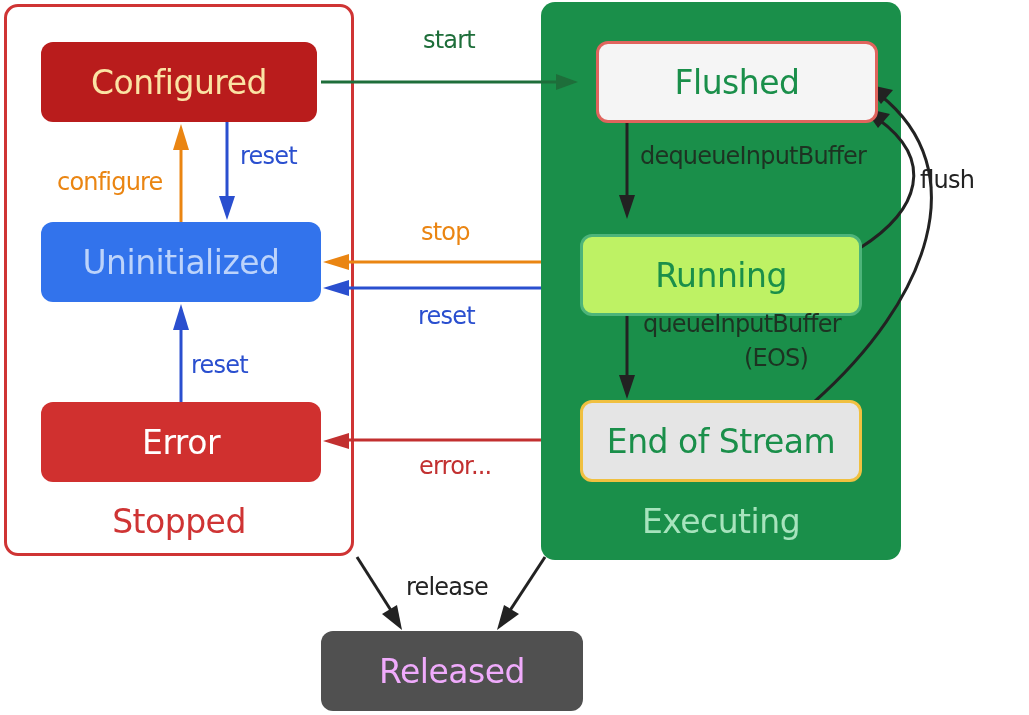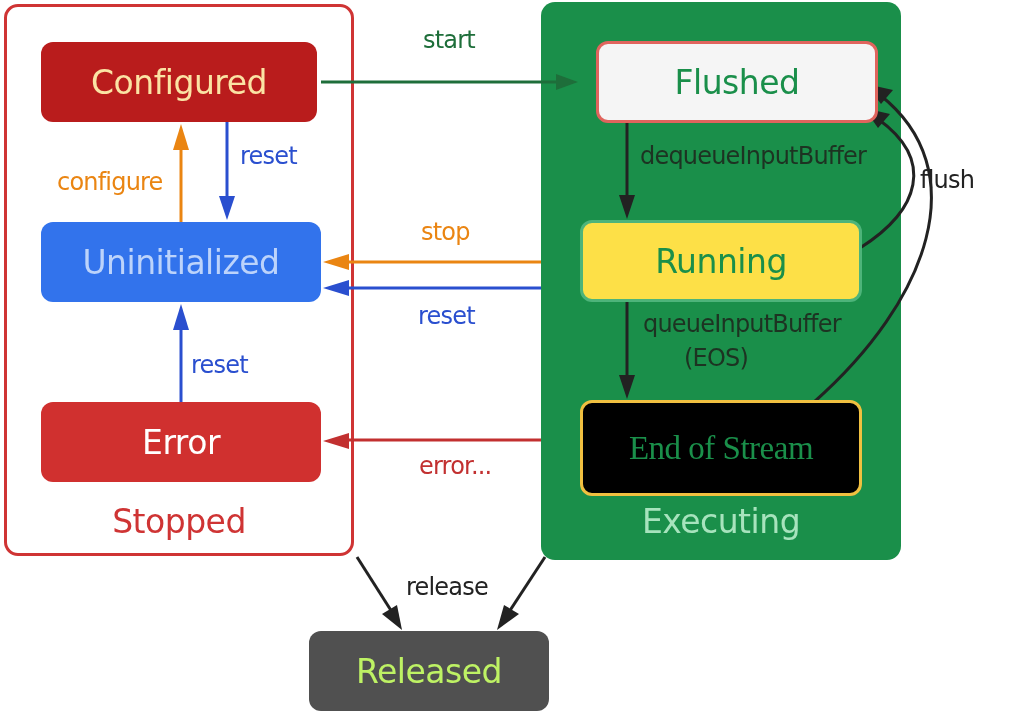--- a/index.html
+++ b/index.html
@@ -10,25 +10,25 @@
     border: 3px solid #cf3434; border-radius: 14px; box-sizing: border-box; background: #fff; }
   .group-executing { left: 541px; top: 2px; width: 360px; height: 558px;
     background: #1a8f4a; border-radius: 14px; }
   .state { display: flex; align-items: center; justify-content: center;
     border-radius: 12px; box-sizing: border-box; font-size: 33px; letter-spacing: -0.5px; }
   .s-configured { left: 41px; top: 42px; width: 276px; height: 80px; background: #b91c1c; color: #fbe3a4; }
   .s-uninit { left: 41px; top: 222px; width: 280px; height: 80px; background: #3273ec; color: #bcd3fb; }
   .s-error { left: 41px; top: 402px; width: 280px; height: 80px; background: #d0302f; color: #ffffff; align-items: center; }
   .s-flushed { left: 580px; top: 41px; width: 282px; height: 82px; background: #f5f5f5; color: #1a8f4a;
     border: 3px solid #e0645d; margin-left: 16px; }
-  .s-running { left: 580px; top: 220px; width: 282px; height: 82px; background: #fde047; color: #1a8f4a;
+  .s-running { left: 580px; top: 234px; width: 282px; height: 82px; background: #bef264; color: #1a8f4a;
     border: 3px solid #4db47a; }
-  .s-eos { left: 580px; top: 400px; width: 282px; height: 96px; background: #000000; color: #1a8f4a;
-    border: 3px solid #f0c040; font-family: Liberation Serif, serif; }
-  .s-released { left: 309px; top: 631px; width: 240px; height: 80px; background: #505050; color: #bef264; }
+  .s-eos { left: 580px; top: 400px; width: 282px; height: 82px; background: #e5e5e5; color: #1a8f4a;
+    border: 3px solid #f0c040; }
+  .s-released { left: 321px; top: 631px; width: 262px; height: 80px; background: #505050; color: #f0abfc; }
   .group-label { font-size: 33px; letter-spacing: -0.5px; }
   .lbl-stopped { left: 4px; width: 350px; top: 502px; text-align: center; color: #cf3434; }
   .lbl-exec { left: 541px; width: 360px; top: 502px; text-align: center; color: #a7e3bd; }
   .tlabel { font-size: 24px; letter-spacing: -0.8px; white-space: nowrap; }
   svg.arrows { position: absolute; left: 0; top: 0; width: 1029px; height: 715px; overflow: visible; }
 </style>
 </head>
 <body>
 
 <div class="abs group-stopped"></div>
@@ -134,15 +134,15 @@
 
 <div class="abs tlabel" style="left:423px; top:26px; color:#1e6e3a;">start</div>
 <div class="abs tlabel" style="left:240px; top:142px; color:#2a4fcf;">reset</div>
 <div class="abs tlabel" style="left:57px; top:168px; color:#ea8512;">configure</div>
 <div class="abs tlabel" style="left:421px; top:218px; color:#ea8512;">stop</div>
 <div class="abs tlabel" style="left:418px; top:302px; color:#2a4fcf;">reset</div>
 <div class="abs tlabel" style="left:191px; top:351px; color:#2a4fcf;">reset</div>
 <div class="abs tlabel" style="left:419px; top:452px; color:#c23030;">error...</div>
 <div class="abs tlabel" style="left:640px; top:142px; color:#1d3322;">dequeueInputBuffer</div>
 <div class="abs tlabel" style="left:643px; top:310px; color:#1d3322;">queueInputBuffer</div>
-<div class="abs tlabel" style="left:684px; top:344px; color:#1d3322;">(EOS)</div>
+<div class="abs tlabel" style="left:744px; top:344px; color:#1d3322;">(EOS)</div>
 <div class="abs tlabel" style="left:920px; top:166px; color:#222;">flush</div>
 <div class="abs tlabel" style="left:406px; top:573px; color:#222;">release</div>
 
 </body></html>

